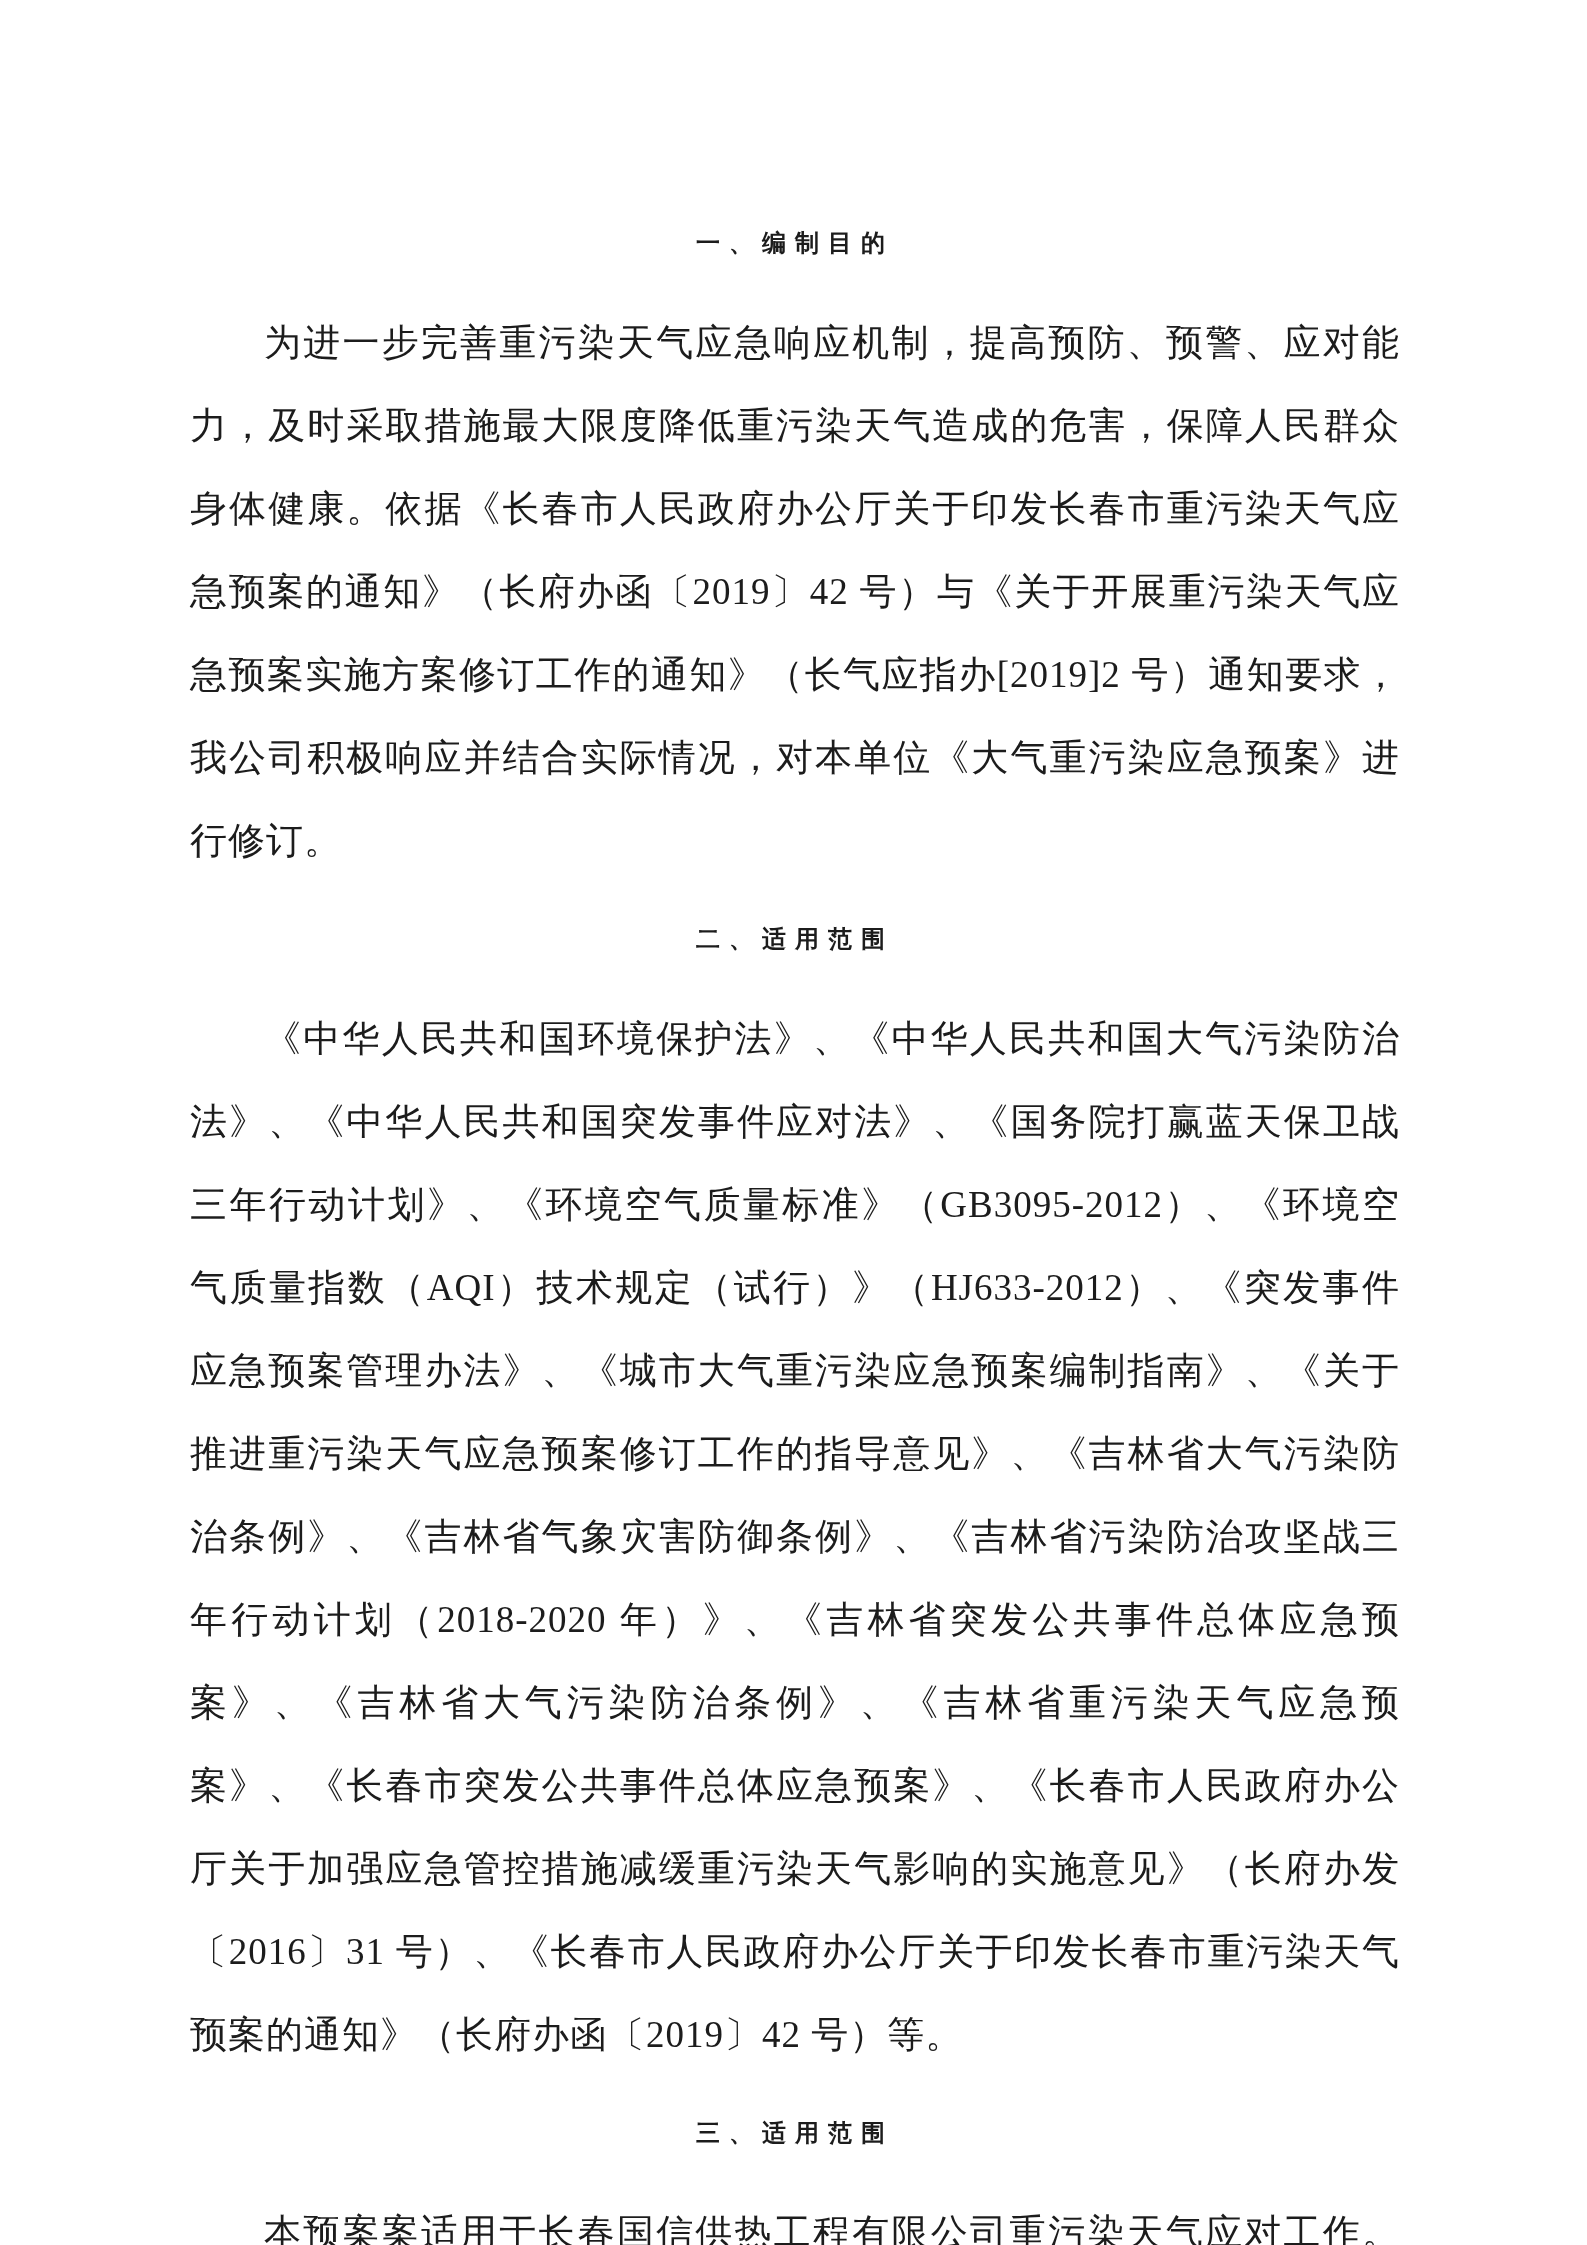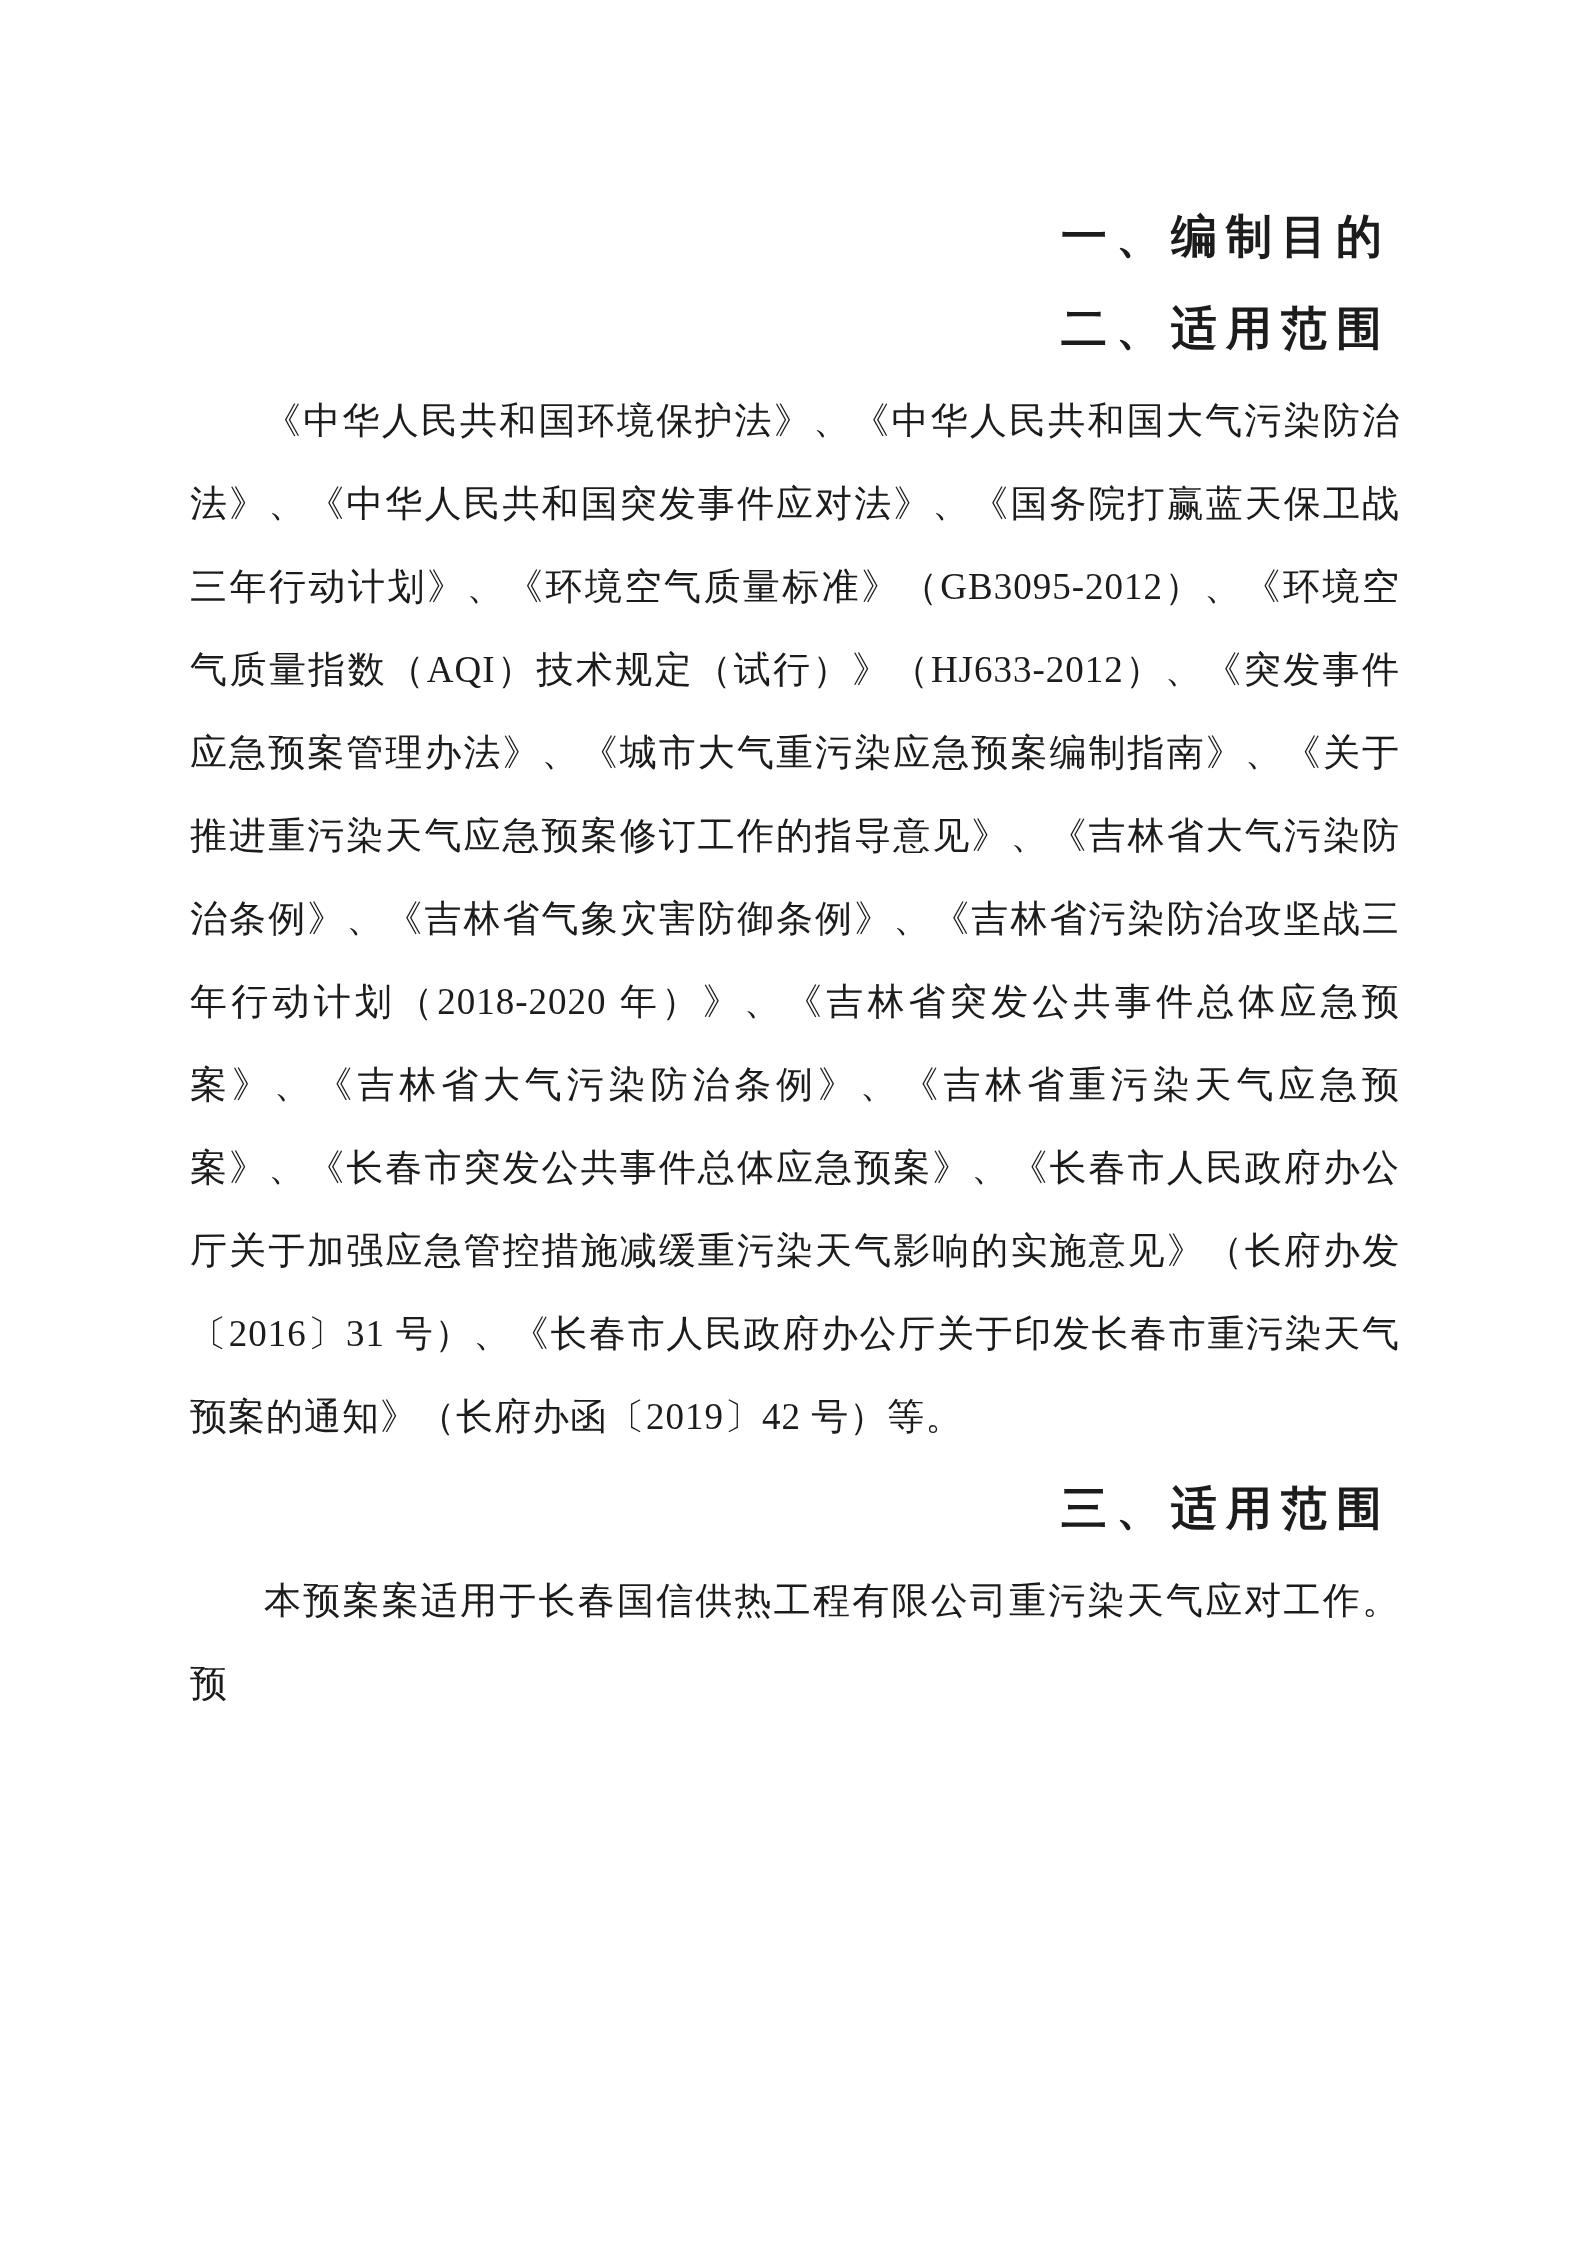--- a/index.html
+++ b/index.html
@@ -15,47 +15,48 @@
     font-family: "Liberation Serif", "DejaVu Serif", serif;
     color: #1c1c1c;
   }
   .page {
     position: absolute;
     left: 190px;
     top: 186px;
     width: 1210px;
   }
   .section-heading {
-    font-size: 46px;
+    font-size: 24px;
     line-height: 83px;
     font-weight: bold;
     letter-spacing: 9px;
-    margin: 9px;
+    margin: 16px;
     padding: 0;
-    text-align: right;
+    text-align: center;
   }
   .body-paragraph {
     font-size: 37px;
     line-height: 83px;
     margin: 0;
     padding: 0;
     text-indent: 2em;
     text-align: justify;
     text-justify: inter-ideograph;
     letter-spacing: 1px;
     word-break: break-all;
   }
 </style>
 </head>
 <body>
 
 <div class="page">
 
   <h2 class="section-heading">一、编制目的</h2>
 
+  <p class="body-paragraph">为进一步完善重污染天气应急响应机制，提高预防、预警、应对能力，及时采取措施最大限度降低重污染天气造成的危害，保障人民群众身体健康。依据《长春市人民政府办公厅关于印发长春市重污染天气应急预案的通知》（长府办函〔2019〕42 号）与《关于开展重污染天气应急预案实施方案修订工作的通知》（长气应指办[2019]2 号）通知要求，我公司积极响应并结合实际情况，对本单位《大气重污染应急预案》进行修订。</p>
 
   <h2 class="section-heading">二、适用范围</h2>
 
   <p class="body-paragraph">《中华人民共和国环境保护法》、《中华人民共和国大气污染防治法》、《中华人民共和国突发事件应对法》、《国务院打赢蓝天保卫战三年行动计划》、《环境空气质量标准》（GB3095-2012）、《环境空气质量指数（AQI）技术规定（试行）》（HJ633-2012）、《突发事件应急预案管理办法》、《城市大气重污染应急预案编制指南》、《关于推进重污染天气应急预案修订工作的指导意见》、《吉林省大气污染防治条例》、《吉林省气象灾害防御条例》、《吉林省污染防治攻坚战三年行动计划（2018-2020 年）》、《吉林省突发公共事件总体应急预案》、《吉林省大气污染防治条例》、《吉林省重污染天气应急预案》、《长春市突发公共事件总体应急预案》、《长春市人民政府办公厅关于加强应急管控措施减缓重污染天气影响的实施意见》（长府办发〔2016〕31 号）、《长春市人民政府办公厅关于印发长春市重污染天气预案的通知》（长府办函〔2019〕42 号）等。</p>
 
   <h2 class="section-heading">三、适用范围</h2>
 
   <p class="body-paragraph">本预案案适用于长春国信供热工程有限公司重污染天气应对工作。预</p>
 
 </div>

